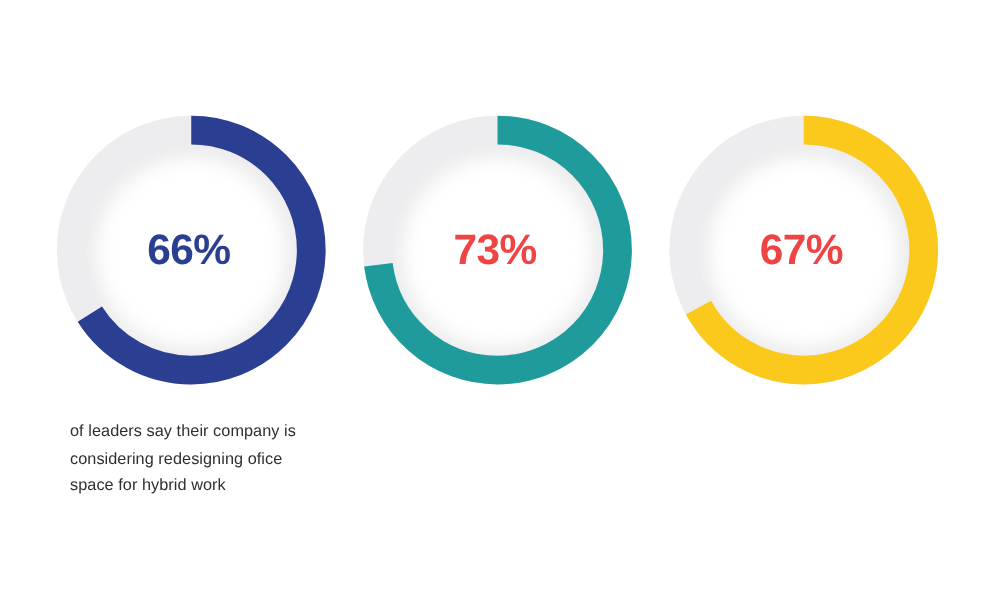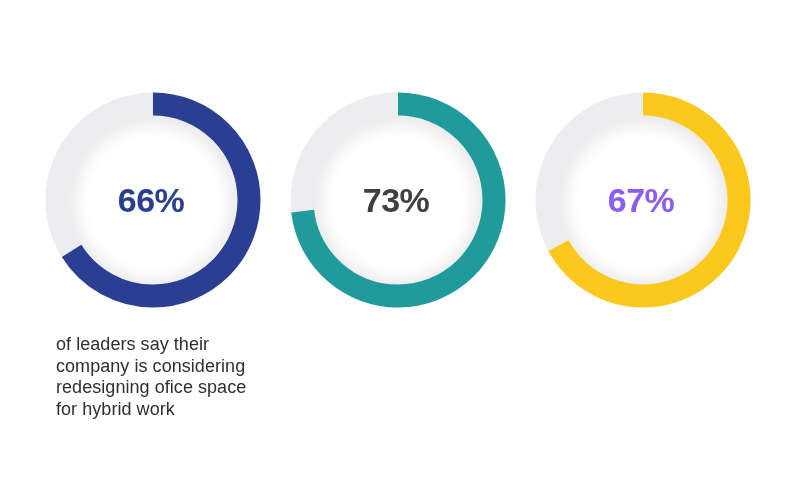--- a/index.html
+++ b/index.html
@@ -82,21 +82,21 @@
     letter-spacing: -0.5px;
     line-height: 1;
     padding-right: 4px;
     box-sizing: border-box;
   }
   .caption {
     position: absolute;
     left: 25px;
     top: 334px;
     width: 205px;
-    font-size: 18px;
+    font-size: 13px;
     line-height: 21.5px;
     color: #2f2f33;
     letter-spacing: 0.05px;
   }
 </style>
 </head>
 <body style="background: rgb(255, 255, 255);">
 
 <div id="infographic">
   <div class="stats-row">
@@ -113,29 +113,29 @@
       <div class="caption">of leaders say their company is considering redesigning ofice space for hybrid work</div>
     </div>
 
     <div class="stat-card card-1">
       <div class="donut-wrap">
         <div class="donut-shadow"></div>
         <svg class="donut-svg" viewBox="0 0 216 216">
           <circle class="track" cx="108" cy="108" r="96" fill="none" stroke-width="23" stroke="#ededef"></circle>
           <circle class="arc" cx="108" cy="108" r="96" fill="none" stroke-width="23" stroke-linecap="butt" transform="rotate(-90 108 108)" stroke="#1f9b9b" stroke-dasharray="440.3256263271454 162.8601631620949"></circle>
         </svg>
-        <div class="pct-label" style="color: #404040;">73%</div>
+        <div class="pct-label" style="color: #ef4444;">73%</div>
       </div>
     </div>
 
     <div class="stat-card card-2">
       <div class="donut-wrap">
         <div class="donut-shadow"></div>
         <svg class="donut-svg" viewBox="0 0 216 216">
           <circle class="track" cx="108" cy="108" r="96" fill="none" stroke-width="23" stroke="#ededef"></circle>
           <circle class="arc" cx="108" cy="108" r="96" fill="none" stroke-width="23" stroke-linecap="butt" transform="rotate(-90 108 108)" stroke="#fbc91b" stroke-dasharray="404.13447895779103 199.05131053144927"></circle>
         </svg>
-        <div class="pct-label" style="color: #8b5cf6;">67%</div>
+        <div class="pct-label" style="color: #ef4444;">67%</div>
       </div>
     </div>
 
   </div>
 </div>
 
 </body></html>

